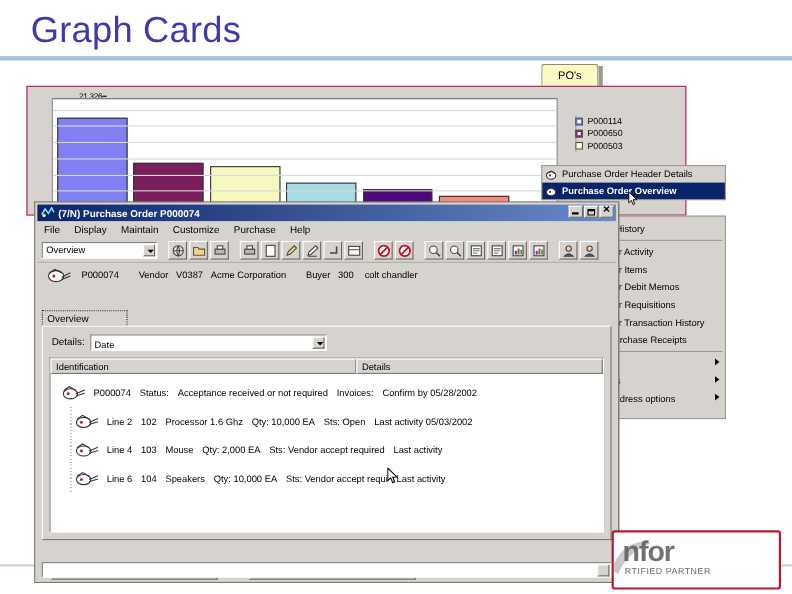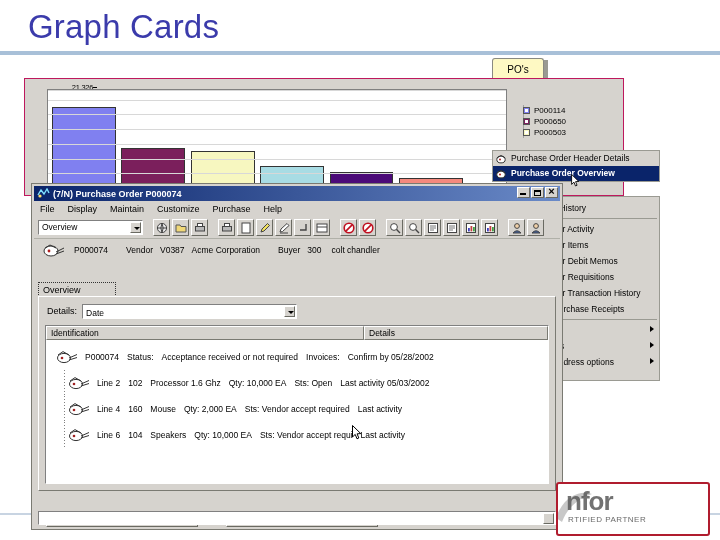--- a/index.html
+++ b/index.html
@@ -196,21 +196,21 @@
   #listview{
     position:absolute;left:6px;top:28px;right:6px;bottom:6px;
     background:#fff;border:1px solid;border-color:#808080 #fff #fff #808080;
     box-sizing:border-box;
   }
   #lv-head{display:flex;height:14px;background:#d6d3ce;}
   .lv-col{
     border:1px solid;border-color:#fff #7a7a72 #7a7a72 #fff;box-sizing:border-box;
     font-size:8.5px;display:flex;align-items:center;padding-left:4px;background:#d6d3ce;
   }
-  #lv-col-id{width:318px;}
+  #lv-col-id{width:278px;}
   #lv-col-det{flex:1;}
   #lv-rows{padding-top:4px;}
   .lv-row{
     height:26px;display:flex;align-items:center;font-size:8.5px;color:#000;
     padding-left:10px;position:relative;white-space:nowrap;
   }
   .lv-row .rowico{width:24px;height:16px;margin-right:5px;flex:none;}
   .lv-row.indent{padding-left:22px;}
   .dotline{
     position:absolute;left:18px;top:0;width:1px;height:100%;
@@ -547,21 +547,21 @@
               <span class="rowtext"><span>Line 2</span><span>102</span><span>Processor 1.6 Ghz</span><span>Qty: 10,000 EA</span><span>Sts: Open</span><span>Last activity 05/03/2002</span></span>
             </div>
             <div class="lv-row indent">
               <div class="dotline"></div>
               <svg class="rowico" viewBox="0 0 24 16">
                 <ellipse cx="8" cy="9" rx="6.5" ry="4.6" fill="#fff" stroke="#333"></ellipse>
                 <path d="M2 6 L7 2.6 L13 6" stroke="#333" fill="none"></path>
                 <circle cx="6" cy="9" r="1.3" fill="#a02020"></circle>
                 <path d="M13 9 L21 5.5 M13 11 L21 8.5" stroke="#333"></path>
               </svg>
-              <span class="rowtext"><span>Line 4</span><span>160</span><span>Mouse</span><span>Qty: 2,000 EA</span><span>Sts: Vendor accept required</span><span>Last activity</span></span>
+              <span class="rowtext"><span>Line 4</span><span>103</span><span>Mouse</span><span>Qty: 2,000 EA</span><span>Sts: Vendor accept required</span><span>Last activity</span></span>
             </div>
             <div class="lv-row indent">
               <div class="dotline"></div>
               <svg class="rowico" viewBox="0 0 24 16">
                 <ellipse cx="8" cy="9" rx="6.5" ry="4.6" fill="#fff" stroke="#333"></ellipse>
                 <path d="M2 6 L7 2.6 L13 6" stroke="#333" fill="none"></path>
                 <circle cx="6" cy="9" r="1.3" fill="#a02020"></circle>
                 <path d="M13 9 L21 5.5 M13 11 L21 8.5" stroke="#333"></path>
               </svg>
               <span class="rowtext"><span>Line 6</span><span>104</span><span>Speakers</span><span>Qty: 10,000 EA</span><span>Sts: Vendor accept requi</span><span>Last activity</span></span>

